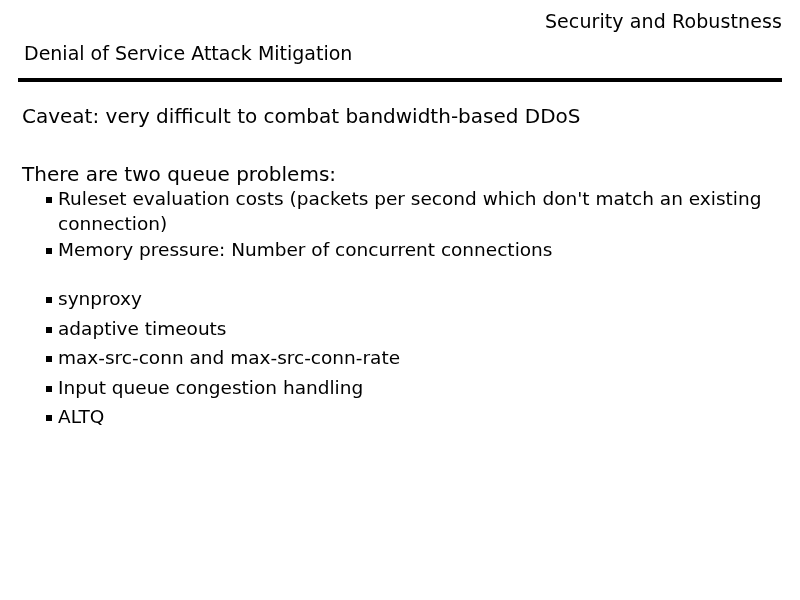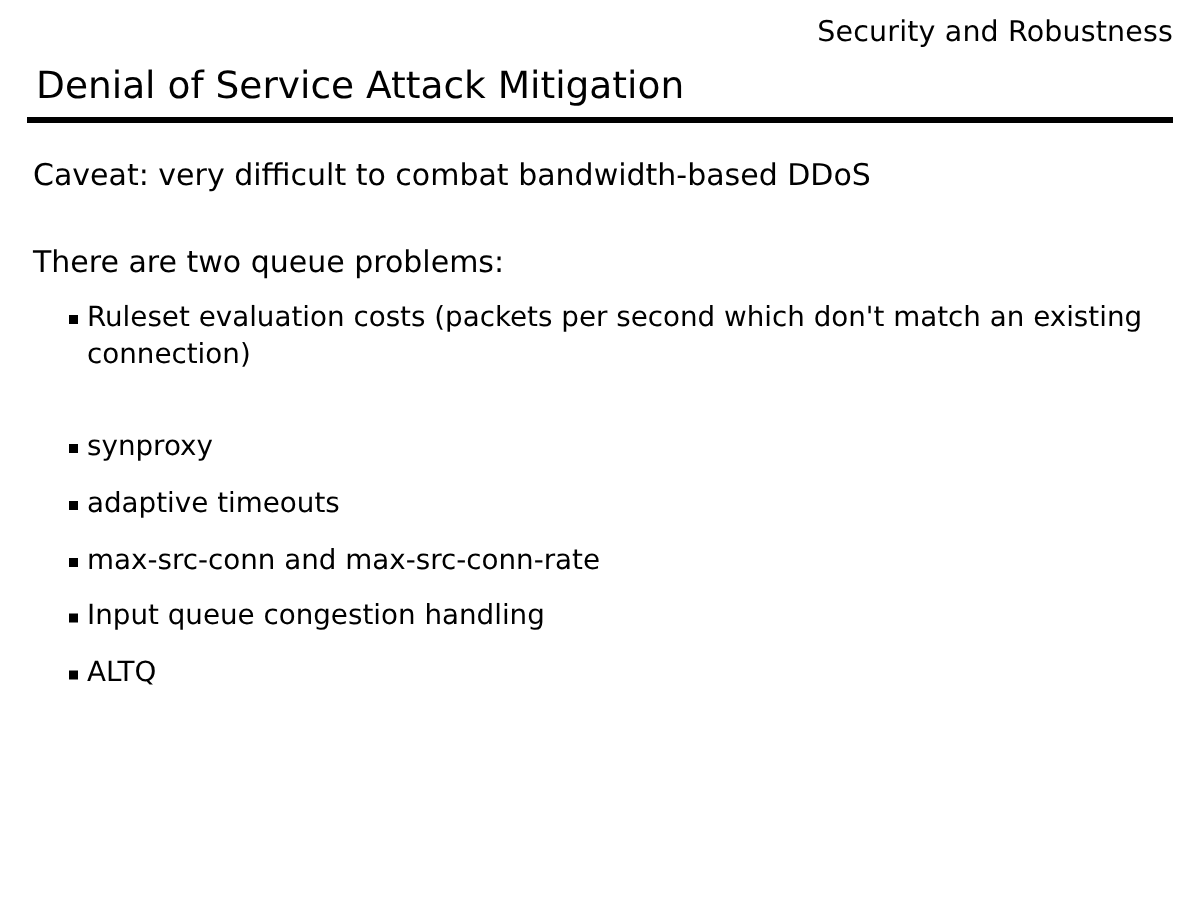--- a/index.html
+++ b/index.html
@@ -25,21 +25,21 @@
     top: 10px;
     right: 18px;
     font-size: 19px;
     color: #000;
     letter-spacing: 0.1px;
   }
   .slide-title {
     position: absolute;
     top: 42px;
     left: 24px;
-    font-size: 25px;
+    font-size: 19px;
     color: #000;
   }
   .title-rule {
     position: absolute;
     top: 78px;
     left: 18px;
     width: 764px;
     height: 4px;
     background: #000;
   }
@@ -59,21 +59,21 @@
   .bullets {
     list-style: none;
     margin: 0;
     padding: 0;
   }
   .bullets li {
     position: relative;
     font-size: 18.5px;
     line-height: 1.33;
     padding-left: 36px;
-    margin: 13px 0 2px 0;
+    margin: 0 0 2px 0;
   }
   .bullets li::before {
     content: "";
     position: absolute;
     left: 24px;
     top: 10px;
     width: 6px;
     height: 6px;
     background: #000;
   }
@@ -95,20 +95,21 @@
   <div class="content">
 
     <p class="para">Caveat: very difficult to combat bandwidth-based DDoS</p>
 
     <div class="gap-lg"></div>
 
     <p class="para">There are two queue problems:</p>
 
     <ul class="bullets">
       <li>Ruleset evaluation costs (packets per second which don't match an existing connection)</li>
+      <li>Memory pressure: Number of concurrent connections</li>
     </ul>
 
     <div class="gap-md"></div>
 
 
     <ul class="bullets tight">
       <li>synproxy</li>
       <li>adaptive timeouts</li>
       <li>max-src-conn and max-src-conn-rate</li>
       <li>Input queue congestion handling</li>

